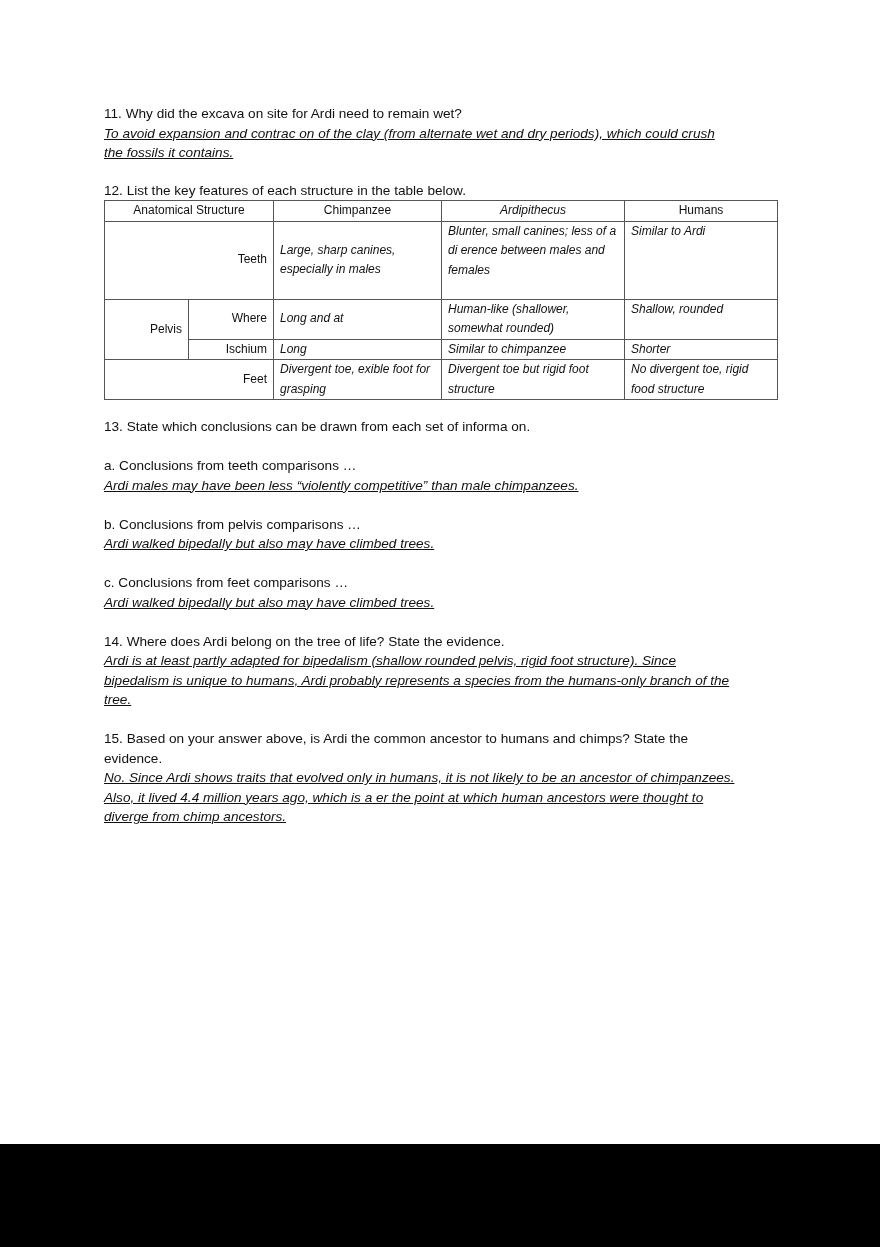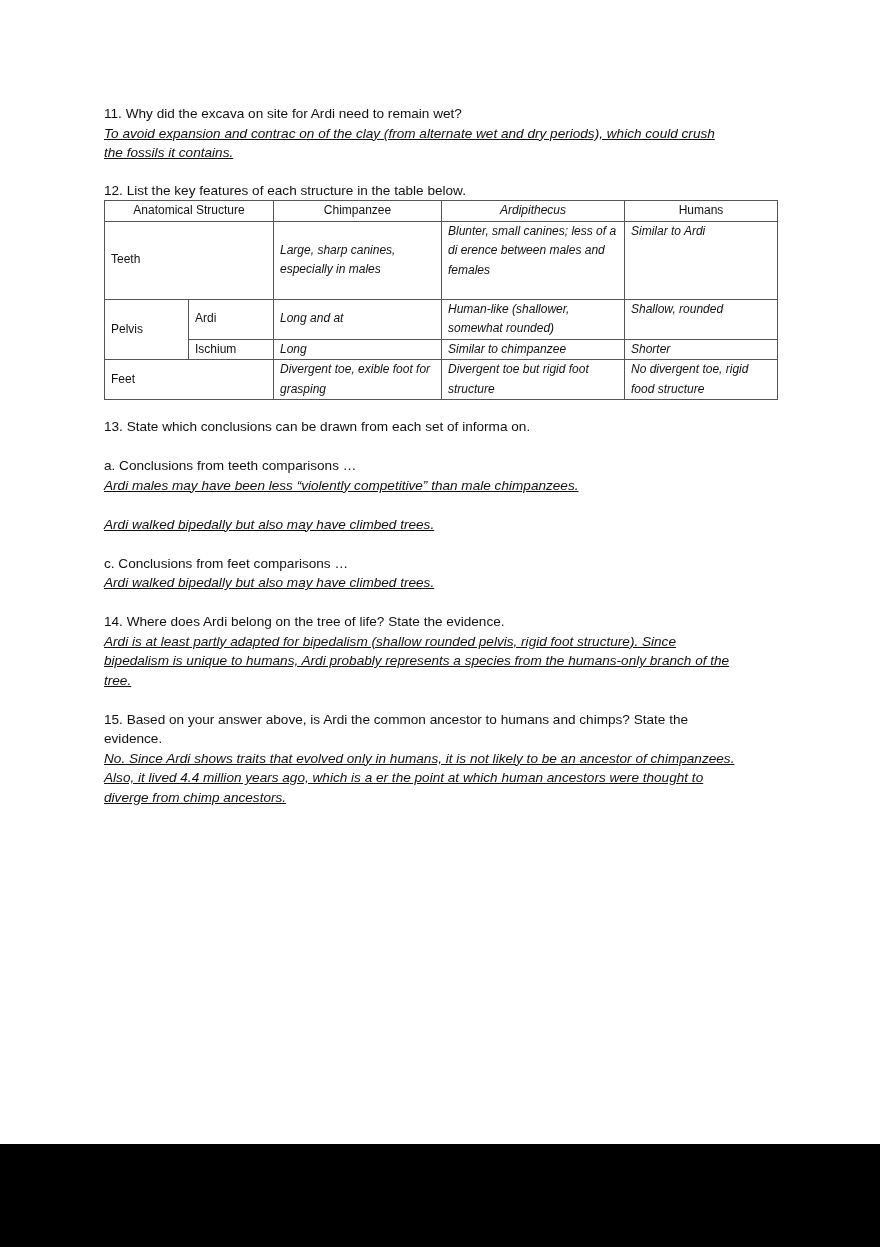--- a/index.html
+++ b/index.html
@@ -16,21 +16,21 @@
   table.feat {
     position: absolute; left: 104px; top: 200px; width: 673px;
     border-collapse: collapse; font-size: 12px; line-height: 19.5px;
     table-layout: fixed;
   }
   table.feat td, table.feat th {
     border: 1px solid #555; padding: 0 6px; vertical-align: top; font-weight: normal;
   }
   table.feat th { text-align: center; height: 19px; vertical-align: middle; }
   table.feat th.it { font-style: italic; }
-  table.feat td.rowhead { text-align: left; vertical-align: middle; font-style: normal; }
+  table.feat td.rowhead { text-align: right; vertical-align: middle; font-style: normal; }
   table.feat td.val { font-style: italic; text-align: left; }
   table.feat td.chim-mid { vertical-align: middle; }
 </style>
 </head>
 <body>
 
 <div class="page">
 
   <div class="content">
     <p class="q">11. Why did the excava  on site for Ardi need to remain wet?</p>
@@ -56,21 +56,21 @@
       <th>Humans</th>
     </tr>
     <tr style="height:78px;">
       <td colspan="2" class="rowhead">Teeth</td>
       <td class="val chim-mid">Large, sharp canines, especially in males</td>
       <td class="val">Blunter, small canines; less of a di erence between males and females</td>
       <td class="val">Similar to Ardi</td>
     </tr>
     <tr style="height:40px;">
       <td rowspan="2" class="rowhead">Pelvis</td>
-      <td class="rowhead">Ardi</td>
+      <td class="rowhead">Where</td>
       <td class="val chim-mid">Long and  at</td>
       <td class="val">Human-like (shallower, somewhat rounded)</td>
       <td class="val">Shallow, rounded</td>
     </tr>
     <tr style="height:20px;">
       <td class="rowhead">Ischium</td>
       <td class="val">Long</td>
       <td class="val">Similar to chimpanzee</td>
       <td class="val">Shorter</td>
     </tr>
@@ -82,20 +82,21 @@
     </tr>
   </tbody>
     </table>
 
   <div class="content" style="top:417px;">
     <p class="q">13. State which conclusions can be drawn from each set of informa  on.</p>
     <div class="gap"></div>
     <p class="q">a. Conclusions from teeth comparisons …</p>
     <p class="a">Ardi males may have been less “violently competitive” than male chimpanzees.</p>
     <div class="gap"></div>
+    <p class="q">b. Conclusions from pelvis comparisons …</p>
     <p class="a">Ardi walked bipedally but also may have climbed trees.</p>
     <div class="gap"></div>
     <p class="q">c. Conclusions from feet comparisons …</p>
     <p class="a">Ardi walked bipedally but also may have climbed trees.</p>
     <div class="gap"></div>
     <p class="q">14. Where does Ardi belong on the tree of life? State the evidence.</p>
     <p class="a">Ardi is at least partly adapted for bipedalism (shallow rounded pelvis, rigid foot structure). Since</p>
     <p class="a">bipedalism is unique to humans, Ardi probably represents a species from the humans-only branch of the</p>
     <p class="a">tree.</p>
     <div class="gap"></div>

